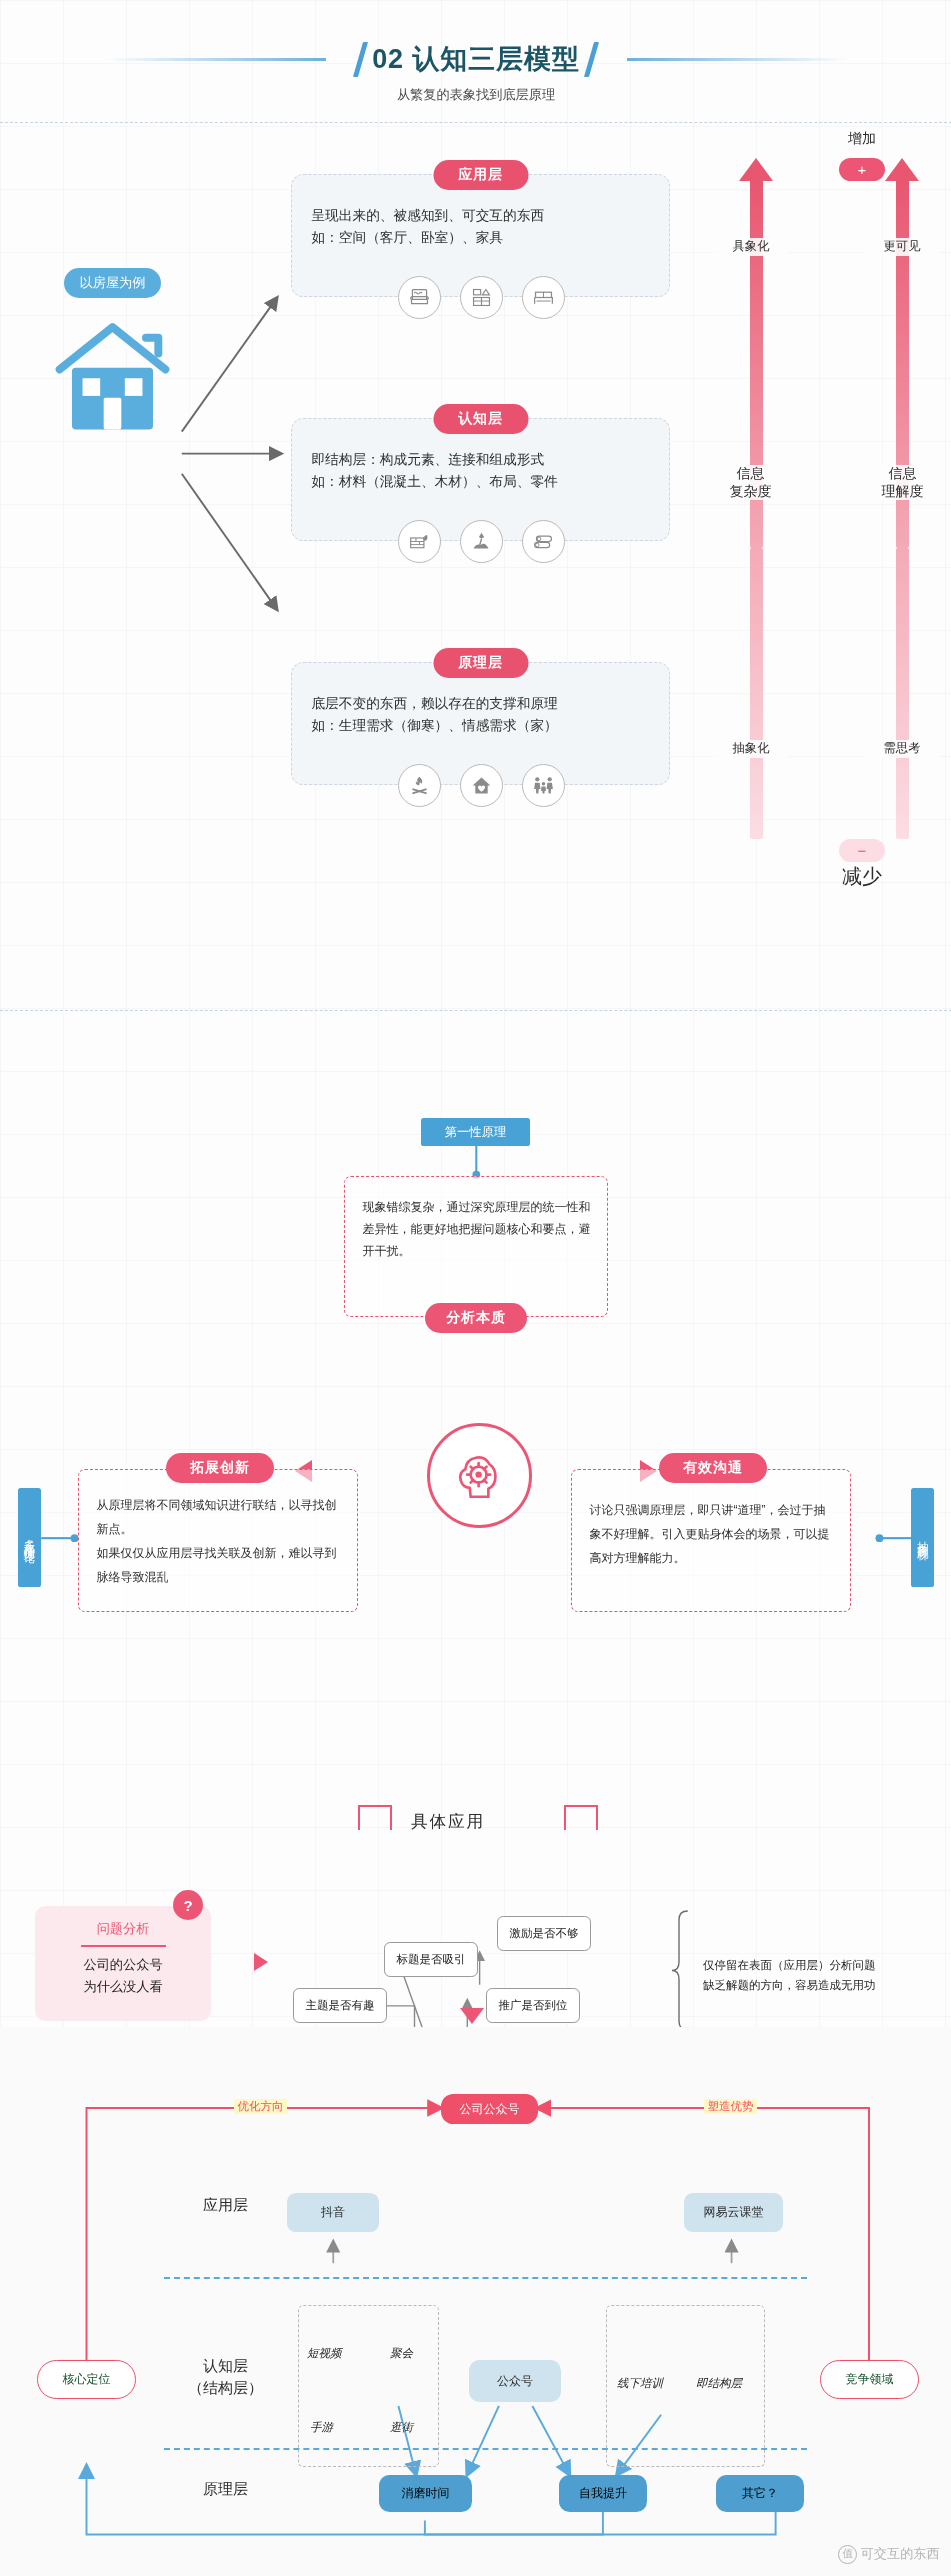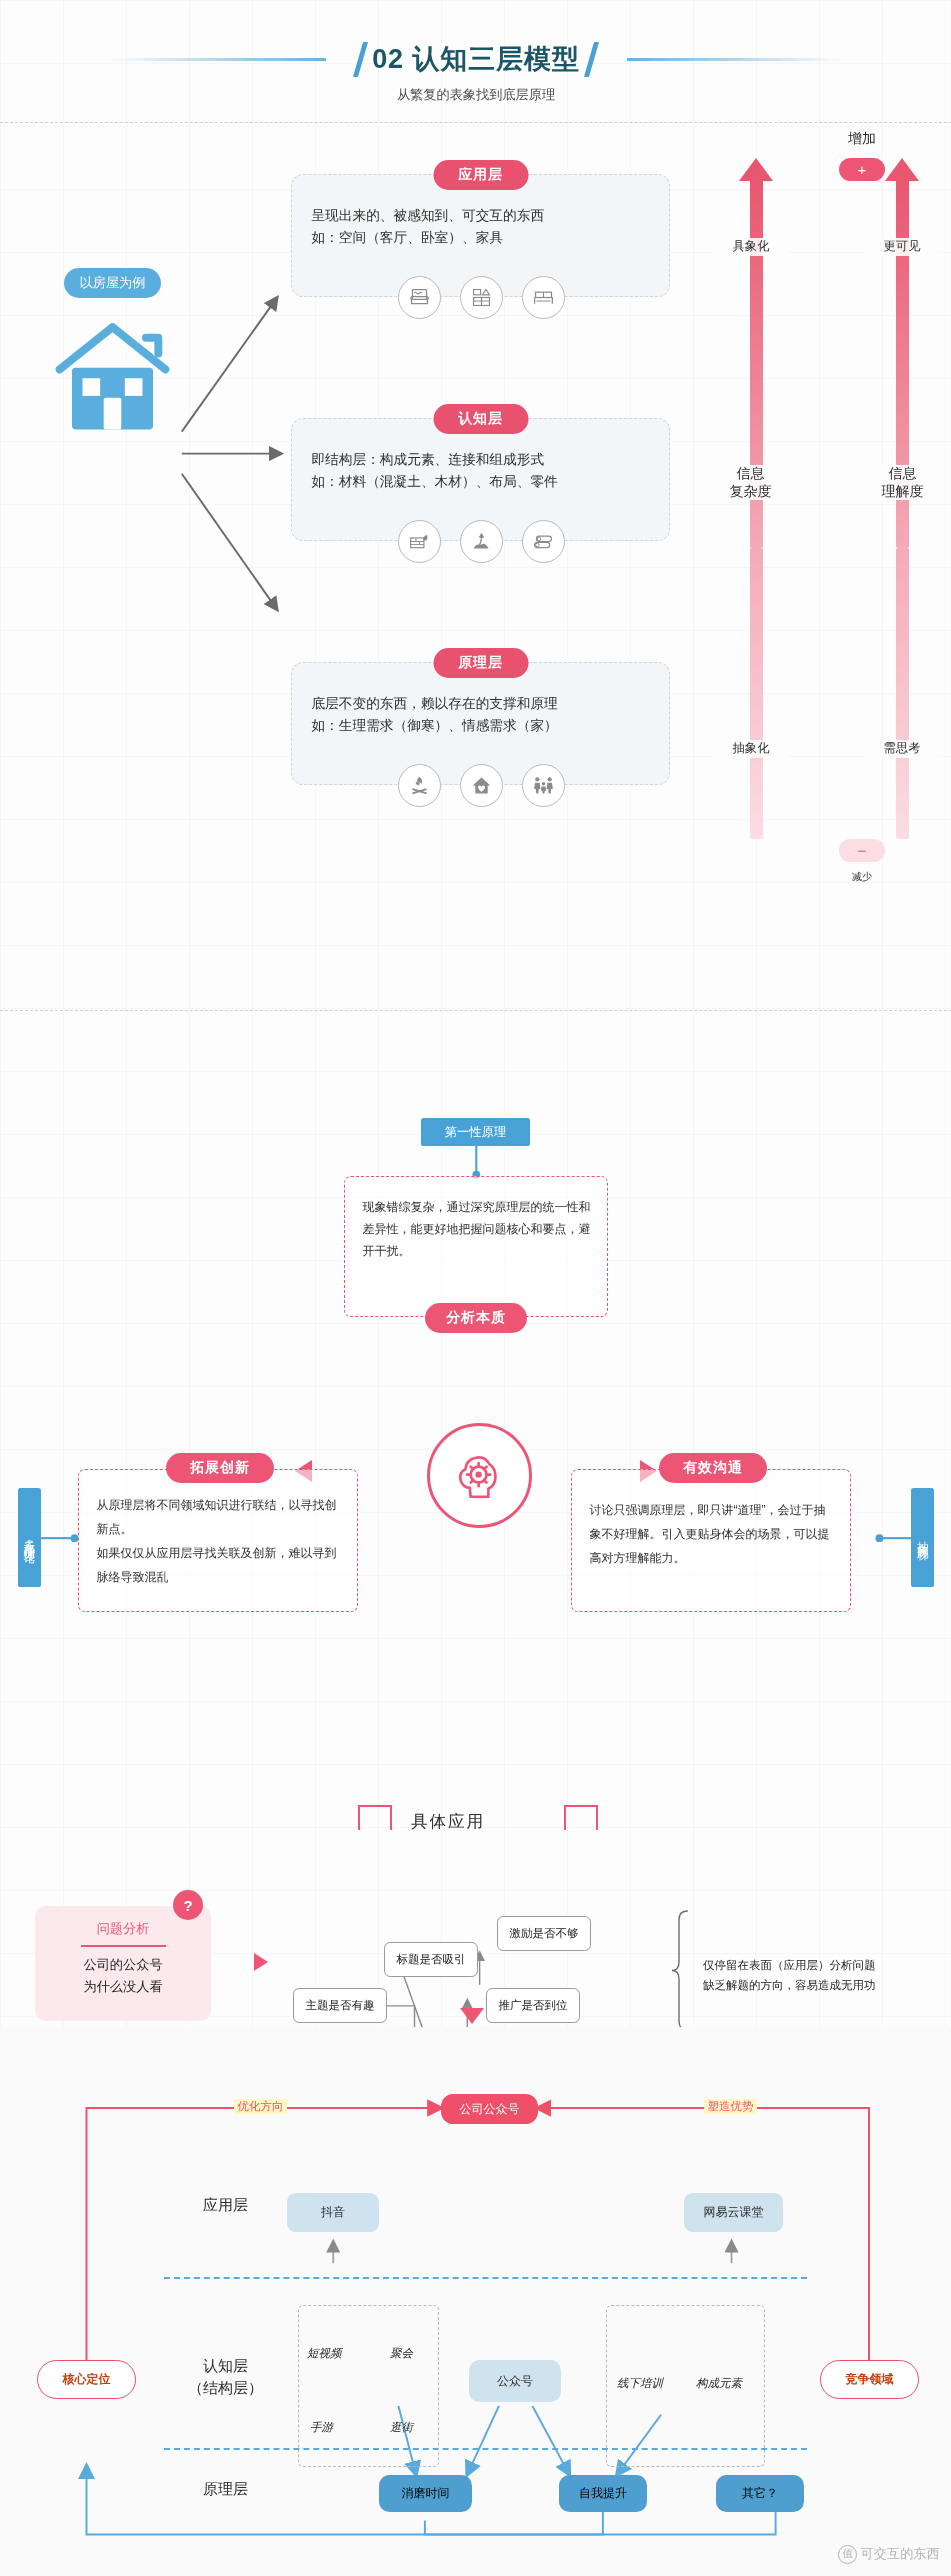--- a/index.html
+++ b/index.html
@@ -89,21 +89,21 @@
   .fbox{position:absolute;border:1.3px solid #9a9a9a;border-radius:6.2px;background:#fff;
     font-size:11.5px;color:#222;display:flex;align-items:center;justify-content:center;}
   .fbox.blue{background:#cfe0ec;border-color:#cfe0ec;}
   .note-r{position:absolute;font-size:11.5px;line-height:20px;color:#222;white-space:pre-line;}
 
   
   #sec4{top:2027px;height:549px;background:#fafafa;}
   .cap{position:absolute;border-radius:12.3px;font-size:12px;display:flex;align-items:center;justify-content:center;
     box-sizing:border-box;text-align:center;}
   .cap.red{background:#ef4f69;color:#fff;}
-  .cap.redline{border:1.8px solid #ef4f69;color:#c2410c;background:#fff;font-weight:bold;}
+  .cap.redline{border:1.8px solid #ef4f69;color:#14532d;background:#fff;}
   .cap.blue{background:#4e9fd0;color:#000000;}
   .cap.bluelt{background:#cfe3ef;color:#2b2b2b;}
   .lay-name{position:absolute;font-size:15px;color:#2b2b2b;line-height:22px;text-align:center;white-space:pre-line;}
   .dashline{position:absolute;height:0;border-top:2.6px dashed #5aa9dc;}
   .grp{position:absolute;border:1.3px dashed #b9b9b9;border-radius:5.3px;}
   .gi{position:absolute;font-size:11.5px;color:#222;font-style:italic;}
   .lbl-red{position:absolute;font-size:11.5px;color:#ef4f69;background:#fef9c3;padding:0 3.5px;}
   .wm{position:absolute;right:12.3px;bottom:12.3px;font-size:13.2px;color:#b4b4b4;display:flex;align-items:center;gap:3.5px;}
   .wm .b{width:16.7px;height:16.7px;border-radius:50%;border:1.4px solid #b4b4b4;font-size:10.6px;
     display:flex;align-items:center;justify-content:center;}
@@ -267,21 +267,21 @@
     <div class="bar-lbl" style="left:710px;top:342px;width:81px;font-size:14px;white-space:pre-line;background:rgba(253,253,253,.9);">信息
 复杂度</div>
     <div class="bar-lbl" style="left:714px;top:617px;width:74px;background:rgba(253,253,253,.9);">抽象化</div>
 
     <div class="bar-lbl" style="left:865px;top:115px;width:74px;background:rgba(253,253,253,.9);">更可见</div>
     <div class="bar-lbl" style="left:862px;top:342px;width:81px;font-size:14px;white-space:pre-line;background:rgba(253,253,253,.9);">信息
 理解度</div>
     <div class="bar-lbl" style="left:865px;top:617px;width:74px;background:rgba(253,253,253,.9);">需思考</div>
 
     <div class="plusmin" style="left:839px;top:716px;background:#fbdde3;color:#e8566f;">−</div>
-    <div class="bar-lbl" style="left:818px;top:745px;width:88px;font-size:10px;">减少</div>
+    <div class="bar-lbl" style="left:818px;top:745px;width:88px;font-size:20px;">减少</div>
   </div>
   <div class="hr-dash" style="top:1010px"></div>
 
   <div class="sec" id="sec3">
     <div class="bracket-t" style="left:358px;top:0;"></div>
     <div class="bracket-t" style="left:564px;top:0;"></div>
     <div class="s3-title" style="left:411px;top:5.3px;">具体应用</div>
 
     <div class="prob-card">
       <div class="prob-ttl">问题分析</div>
@@ -422,21 +422,21 @@
     <div class="grp" style="left:298px;top:278px;width:139px;height:160px;"></div>
     <div class="gi" style="left:307px;top:319px;">短视频</div>
     <div class="gi" style="left:390px;top:319px;">聚会</div>
     <div class="gi" style="left:310px;top:393px;">手游</div>
     <div class="gi" style="left:390px;top:393px;">逛街</div>
 
     <div class="cap bluelt" style="left:469px;top:333px;width:92px;height:42px;border-radius:10.6px;">公众号</div>
 
     <div class="grp" style="left:606px;top:278px;width:157px;height:160px;"></div>
     <div class="gi" style="left:617px;top:349px;">线下培训</div>
-    <div class="gi" style="left:696px;top:349px;">构成元素</div>
+    <div class="gi" style="left:696px;top:349px;">即结构层</div>
 
     <div class="cap blue" style="left:379px;top:448px;width:93px;height:37px;border-radius:10.6px;">消磨时间</div>
     <div class="cap blue" style="left:559px;top:448px;width:88px;height:37px;border-radius:10.6px;">自我提升</div>
     <div class="cap blue" style="left:716px;top:448px;width:88px;height:37px;border-radius:10.6px;">其它？</div>
 
     <div class="wm">
       <span class="b">值</span>
       <span>可交互的东西</span>
     </div>
   </div>

